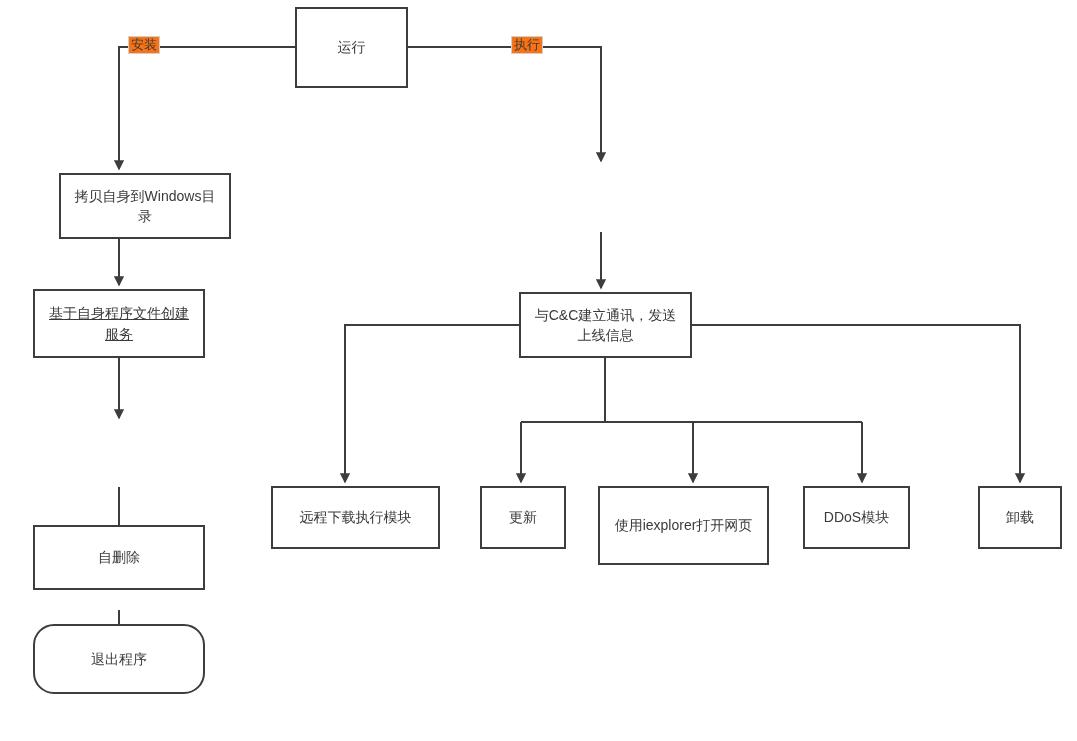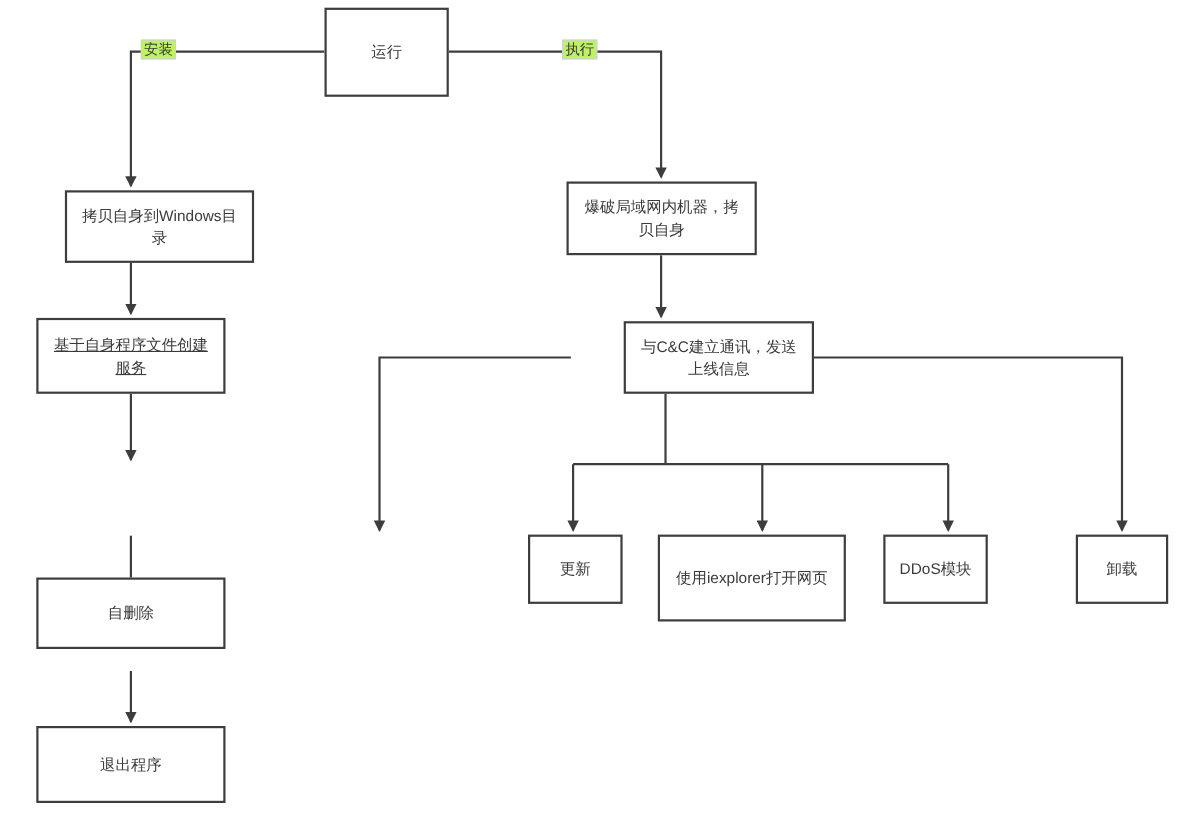--- a/index.html
+++ b/index.html
@@ -38,21 +38,21 @@
     line-height: 1.45;
     padding: 2px 9px;
     z-index: 2;
   }
   .node span {
     display: block;
     width: 100%;
   }
   .edge-label {
     position: absolute;
-    background: #bef264;
+    background: #f97316;
     border: 1px solid #d0d0d0;
     color: #3a3a3a;
     font-size: 13px;
     line-height: 1.1;
     padding: 1px 2px;
     white-space: nowrap;
     z-index: 3;
   }
 </style>
 </head>
@@ -103,42 +103,42 @@
 
   <div class="node" style="left:33px; top:289px; width:172px; height:69px;text-decoration:underline;">
     <span>基于自身程序文件创建服务</span>
   </div>
 
 
   <div class="node" style="left:33px; top:525px; width:172px; height:65px;">
     <span>自删除</span>
   </div>
 
-  <div class="node" style="left:33px; top:660px; width:172px; height:70px;">
+  <div class="node" style="left:33px; top:624px; width:172px; height:70px;border-radius:21px;">
     <span>退出程序</span>
   </div>
 
-  <div class="node" style="left:515px; top:165px; width:173px; height:67px;">
-    <span>爆破局域网内机器，拷贝自身</span>
-  </div>
 
-  <div class="node" style="left:519px; top:292px; width:173px; height:66px;margin-left:48px;">
+  <div class="node" style="left:519px; top:292px; width:173px; height:66px;">
     <span>与C&amp;C建立通讯，发送上线信息</span>
   </div>
 
+  <div class="node" style="left:271px; top:486px; width:169px; height:63px;">
+    <span>远程下载执行模块</span>
+  </div>
 
   <div class="node" style="left:480px; top:486px; width:86px; height:63px;">
     <span>更新</span>
   </div>
 
   <div class="node" style="left:598px; top:486px; width:171px; height:79px;">
     <span>使用iexplorer打开网页</span>
   </div>
 
-  <div class="node" style="left:803px; top:486px; width:95px; height:63px;justify-content:flex-end;">
+  <div class="node" style="left:803px; top:486px; width:107px; height:63px;justify-content:flex-end;">
     <span>DDoS模块</span>
   </div>
 
   <div class="node" style="left:978px; top:486px; width:84px; height:63px;">
     <span>卸载</span>
   </div>
 
   <div class="edge-label" style="left:128px; top:36px;">
     <span>安装</span>
   </div>

